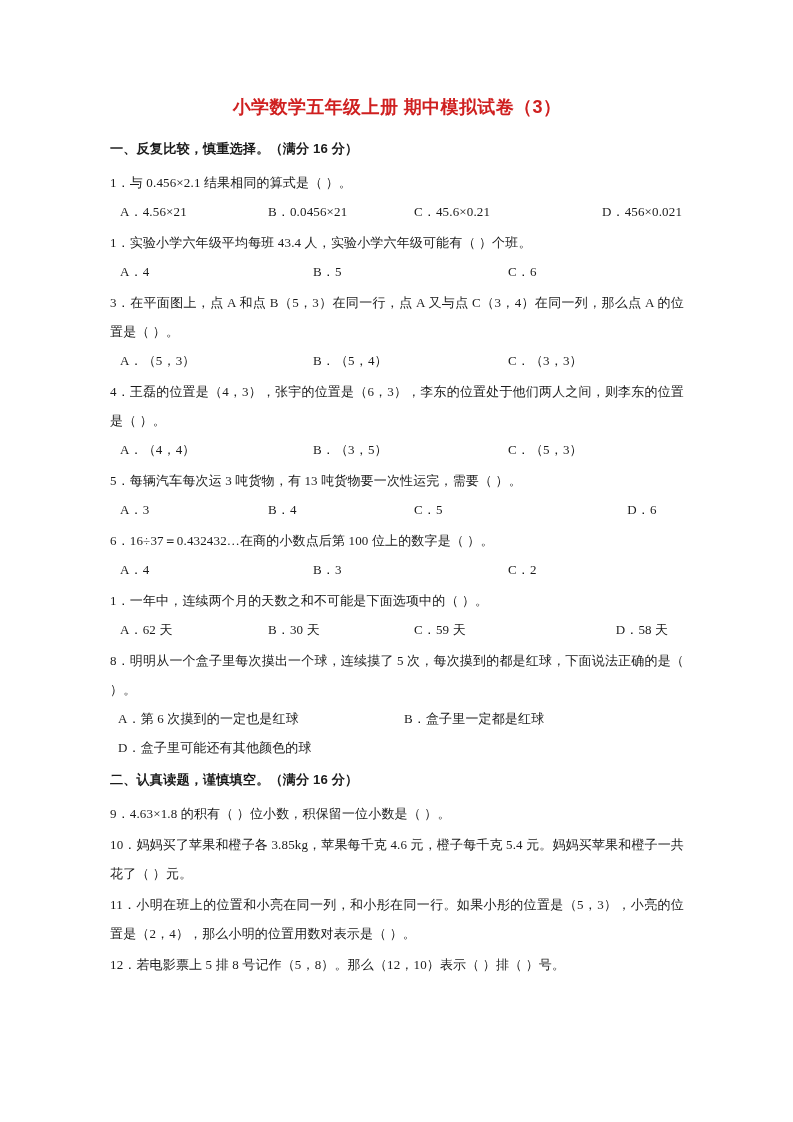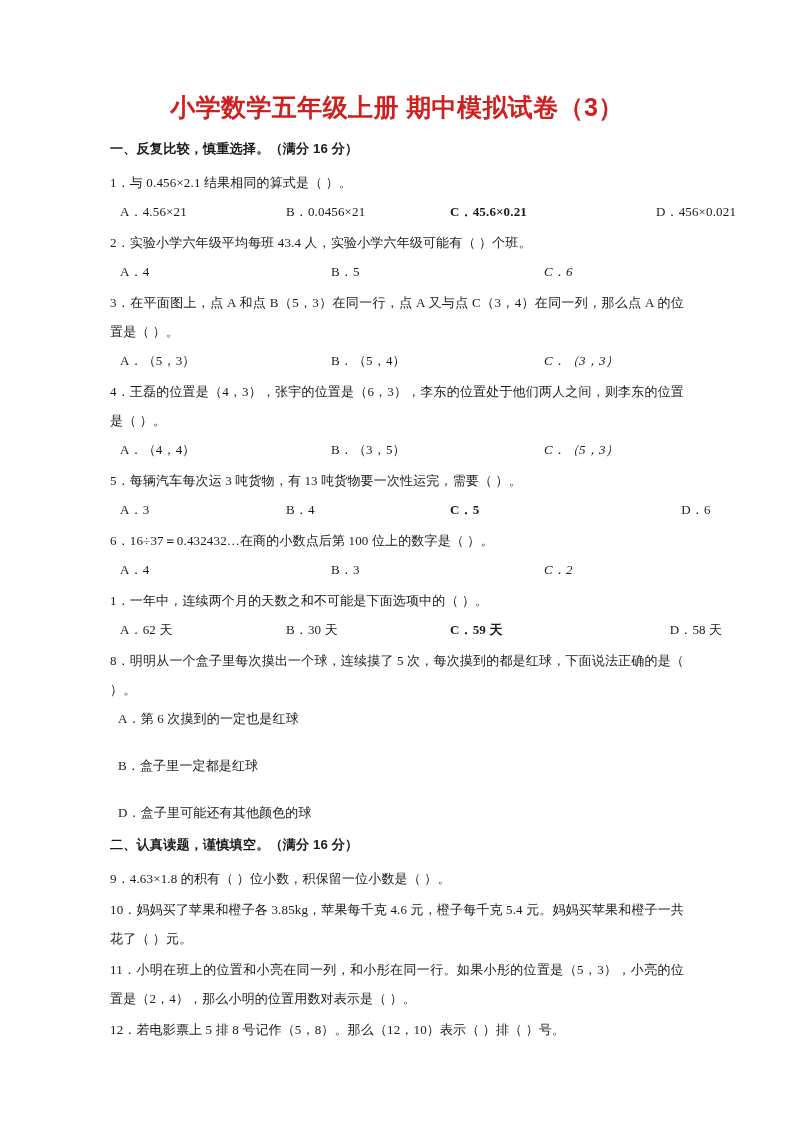--- a/index.html
+++ b/index.html
@@ -25,21 +25,21 @@
   .content {
     position: absolute;
     left: 110px;
     top: 92px;
     width: 574px;
   }
   .doc-title {
     text-align: center;
     color: #cf2020;
     font-weight: bold;
-    font-size: 25px;
+    font-size: 18px;
     letter-spacing: 0.4px;
     line-height: 30px;
     margin: 0 0 16px 0;
     font-family: "Liberation Sans", "DejaVu Sans", sans-serif;
   }
   .section-head {
     font-weight: bold;
     font-size: 13.2px;
     line-height: 21px;
     margin: 7px 0 9px 0;
@@ -53,32 +53,31 @@
     font-size: 13px;
     line-height: 29px;
     text-align: justify;
     letter-spacing: 0.15px;
   }
   .opts {
     display: flex;
     font-size: 13px;
     line-height: 29px;
     letter-spacing: 0.15px;
-    gap: 18px;
   }
   .opts.cols4 > .opt { width: 140px; flex: 0 0 140px; }
   .opts.cols4 > .opt:nth-child(1) { padding-left: 10px; }
   .opts.cols4 > .opt:nth-child(2) { padding-left: 8px; }
-  .opts.cols4 > .opt:nth-child(3) { padding-left: 6px; font-weight: bold; }
+  .opts.cols4 > .opt:nth-child(3) { padding-left: 6px; }
   .opts.cols4 > .opt:nth-child(4) { padding-left: 18px; text-align: center; }
 
   .opts.cols3 > .opt { width: 185px; flex: 0 0 185px; }
   .opts.cols3 > .opt:nth-child(1) { padding-left: 10px; }
   .opts.cols3 > .opt:nth-child(2) { padding-left: 8px; }
-  .opts.cols3 > .opt:nth-child(3) { padding-left: 10px; font-style: italic; }
+  .opts.cols3 > .opt:nth-child(3) { padding-left: 10px; }
 
   .opts.cols2 { flex-wrap: wrap; }
   .opts.cols2 > .opt { width: 278px; flex: 0 0 278px; }
   .opts.cols2 > .opt:nth-child(odd) { padding-left: 8px; }
   .opts.cols2 > .opt:nth-child(even) { padding-left: 8px; }
 </style>
 </head>
 <body>
 
 <div class="page">
@@ -92,21 +91,21 @@
           <div class="q-block">
             <div class="q-stem">1．与 0.456×2.1 结果相同的算式是（          ）。</div>
             <div class="opts cols4">
               <div class="opt">A．4.56×21</div>
               <div class="opt">B．0.0456×21</div>
               <div class="opt">C．45.6×0.21</div>
               <div class="opt">D．456×0.021</div>
             </div>
           </div>
           <div class="q-block">
-            <div class="q-stem">2．实验小学六年级平均每班 43.4 人，实验小学六年级可能有（          ）个班。</div>
+            <div class="q-stem">1．实验小学六年级平均每班 43.4 人，实验小学六年级可能有（          ）个班。</div>
             <div class="opts cols3">
               <div class="opt">A．4</div>
               <div class="opt">B．5</div>
               <div class="opt">C．6</div>
             </div>
           </div>
           <div class="q-block">
             <div class="q-stem">3．在平面图上，点 A 和点 B（5，3）在同一行，点 A 又与点 C（3，4）在同一列，那么点 A 的位置是（          ）。</div>
             <div class="opts cols3">
               <div class="opt">A．（5，3）</div>

